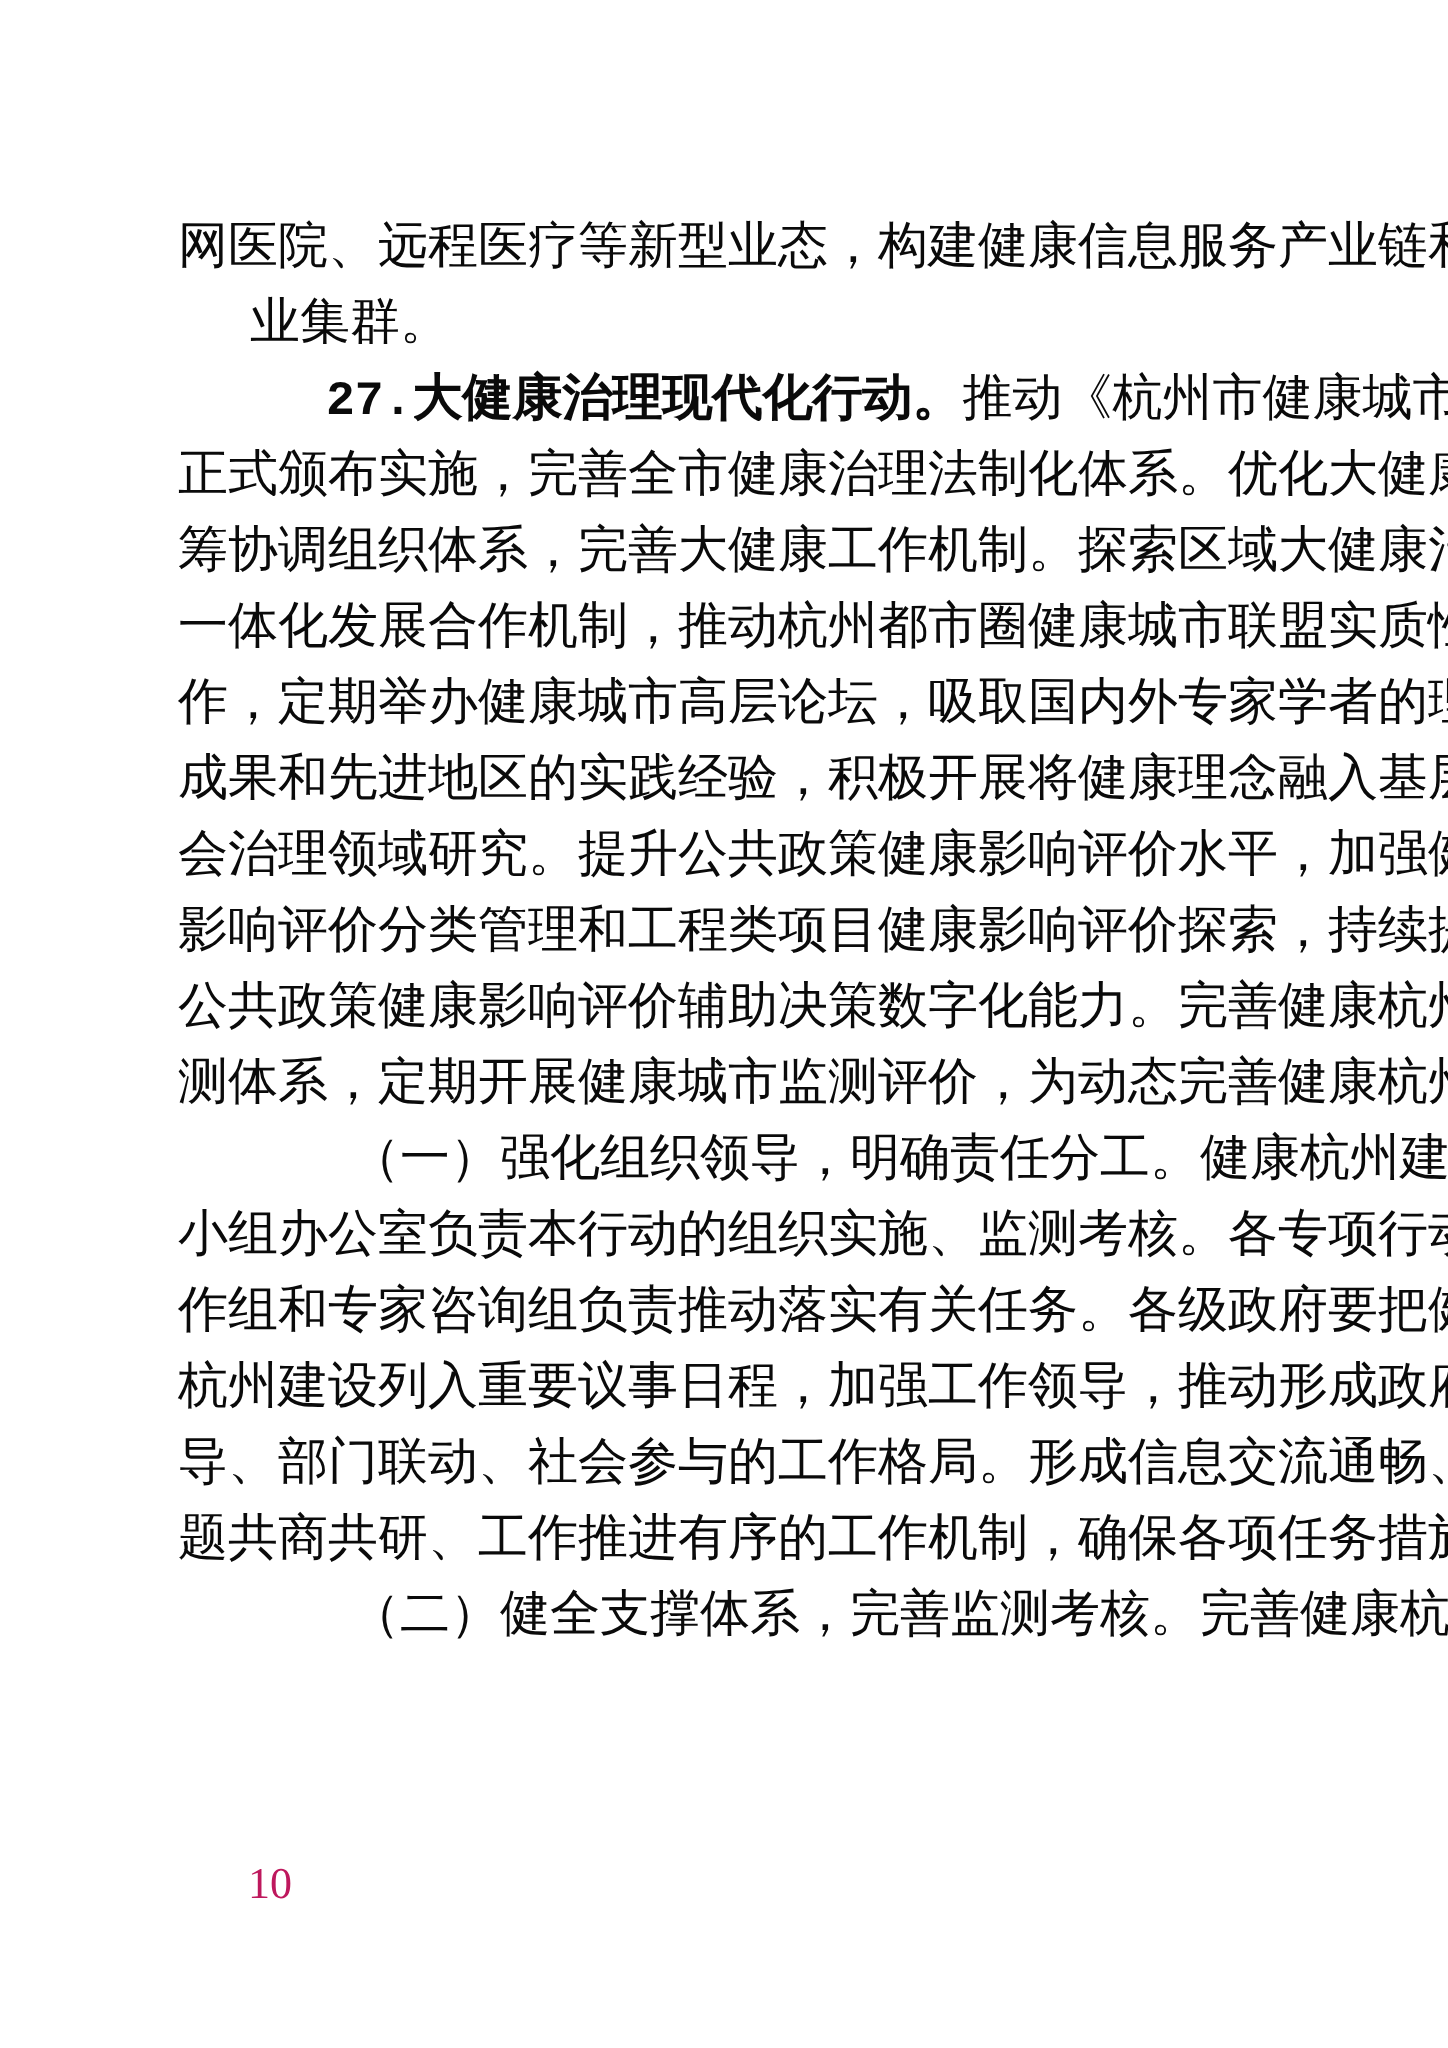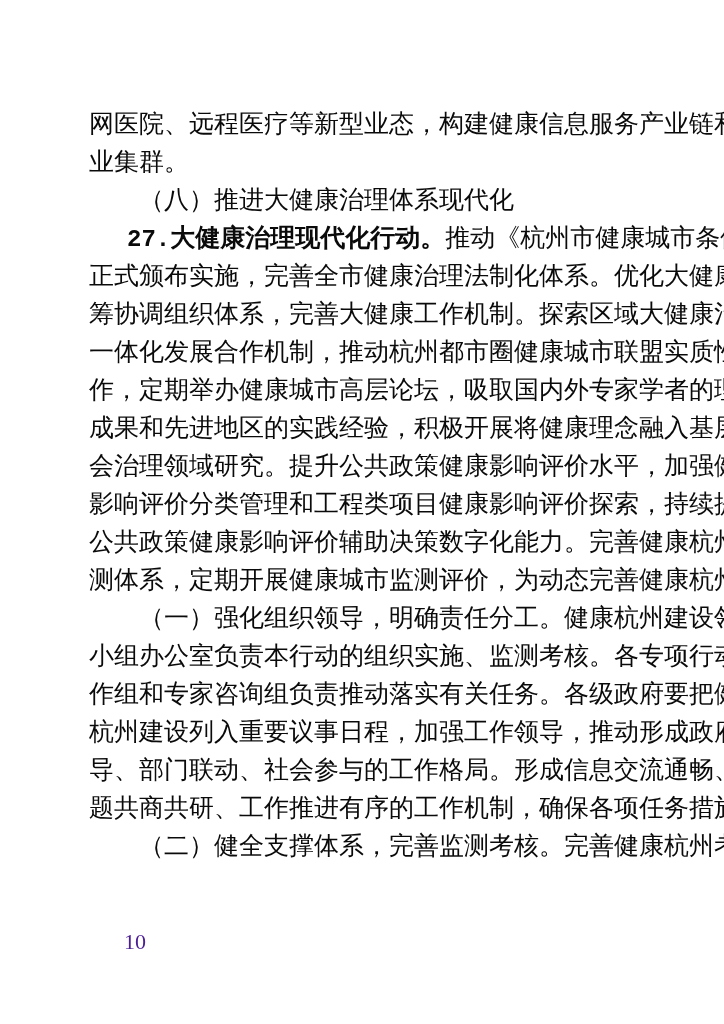--- a/index.html
+++ b/index.html
@@ -51,20 +51,21 @@
     white-space: normal;
   }
   .line.just > span {
     display: inline-block;
   }
 
   
   .line.short {
     display: block;
     white-space: nowrap;
+    margin-left: 36px;
   }
 
   .indent2 {
     padding-left: 50px;
   }
   .indent-num {
     padding-left: 38px;
   }
 
   .bold-head {
@@ -76,21 +77,21 @@
     font-size: 24px;
   }
 
   .page-number {
     position: absolute;
     left: 124px;
     top: 928px;
     font-family: "Liberation Serif", "DejaVu Serif", serif;
     font-size: 22px;
     line-height: 28px;
-    color: #4c1d95;
+    color: #be185d;
   }
 </style>
 </head>
 <body>
 
 <div class="page">
   <div class="content">
 
     <div class="line just">
       <span>网</span>
@@ -116,21 +117,20 @@
         <span>服</span>
         <span>务</span>
         <span>产</span>
         <span>业</span>
         <span>链</span>
         <span>和</span>
     </div>
 
     <div class="line short">业集群。</div>
 
-    <div class="line short indent2">（八）推进大健康治理体系现代化</div>
 
     <div class="line short indent-num"><span class="num-prefix">27.</span><span class="bold-head">大健康治理现代化行动。</span><span>推动《杭州市健康城市条例》</span></div>
 
     <div class="line just">
       <span>正</span>
         <span>式</span>
         <span>颁</span>
         <span>布</span>
         <span>实</span>
         <span>施</span>

